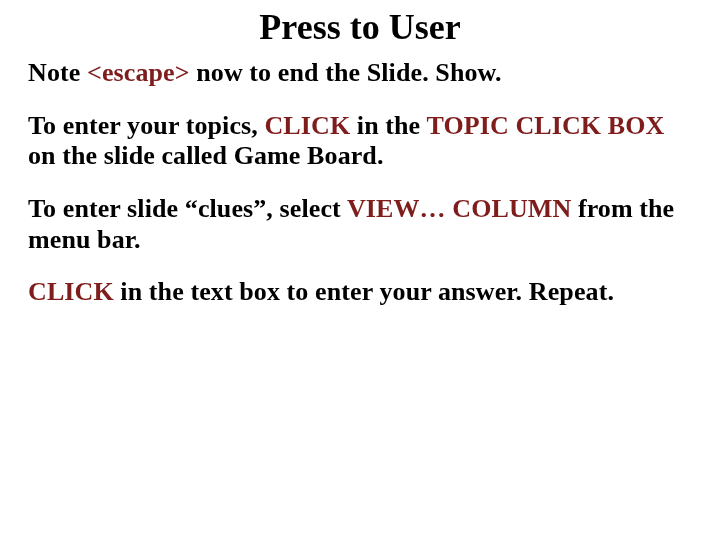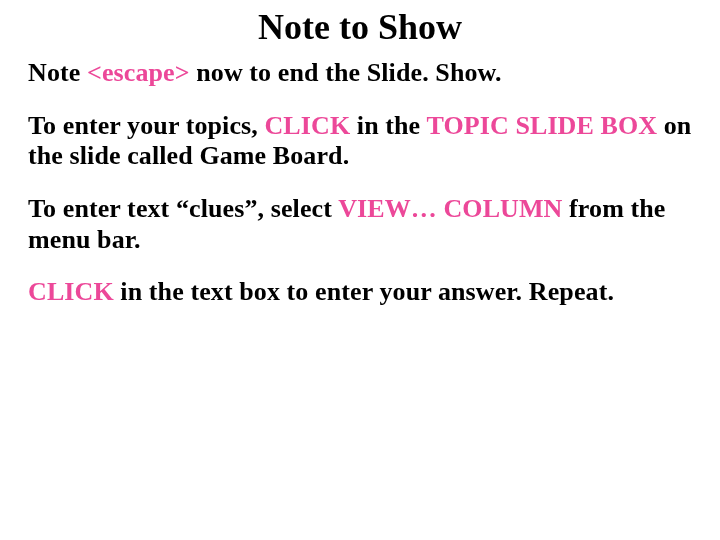--- a/index.html
+++ b/index.html
@@ -27,40 +27,40 @@
     font-size: 26px;
     font-weight: bold;
     line-height: 1.18;
     margin: 0 0 22px 0;
     letter-spacing: 0.1px;
   }
   .para:last-child {
     margin-bottom: 4px;
   }
   .red {
-    color: #ec4899;
+    color: #7f1d1d;
   }
 </style>
 </head>
 <body>
 
 <div class="slide">
 
-  <div class="title">Note to Show</div>
+  <div class="title">Press to User</div>
 
   <p class="para">
     <span>Note </span><span class="red">&lt;escape&gt;</span><span> now to end the Slide. Show.</span>
   </p>
 
   <p class="para">
-    <span>To enter your topics, </span><span class="red">CLICK</span><span> in the </span><span class="red">TOPIC SLIDE BOX</span><span> on the slide called Game Board.</span>
+    <span>To enter your topics, </span><span class="red">CLICK</span><span> in the </span><span class="red">TOPIC CLICK BOX</span><span> on the slide called Game Board.</span>
   </p>
 
   <p class="para">
-    <span>To enter text “clues”, select </span><span class="red">VIEW… COLUMN</span><span> from the menu bar.</span>
+    <span>To enter slide “clues”, select </span><span class="red">VIEW… COLUMN</span><span> from the menu bar.</span>
   </p>
 
 
   <p class="para">
     <span class="red">CLICK</span><span> in the text box to enter your answer. Repeat.</span>
   </p>
 
 </div>
 
 </body></html>

